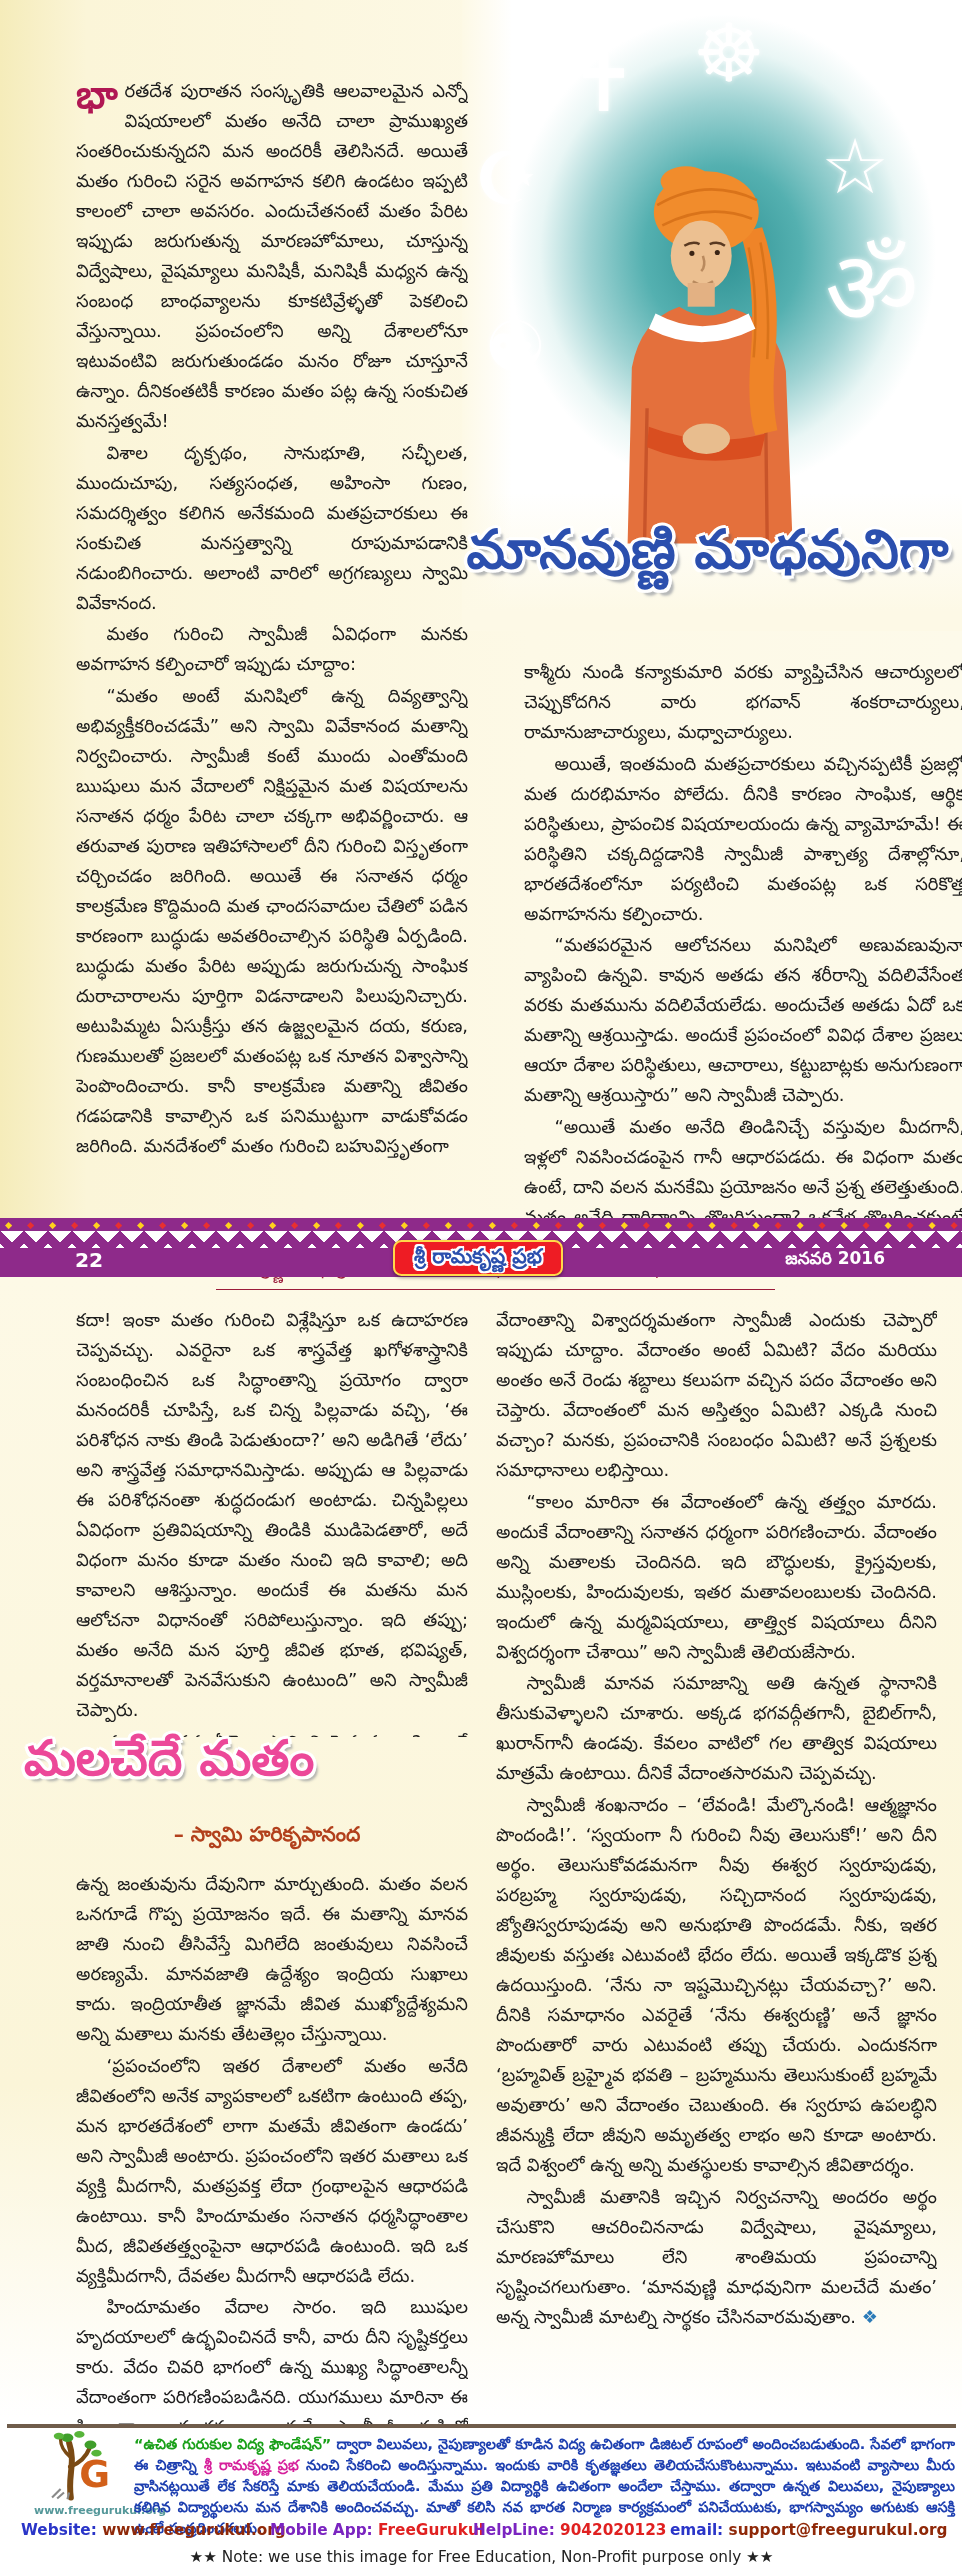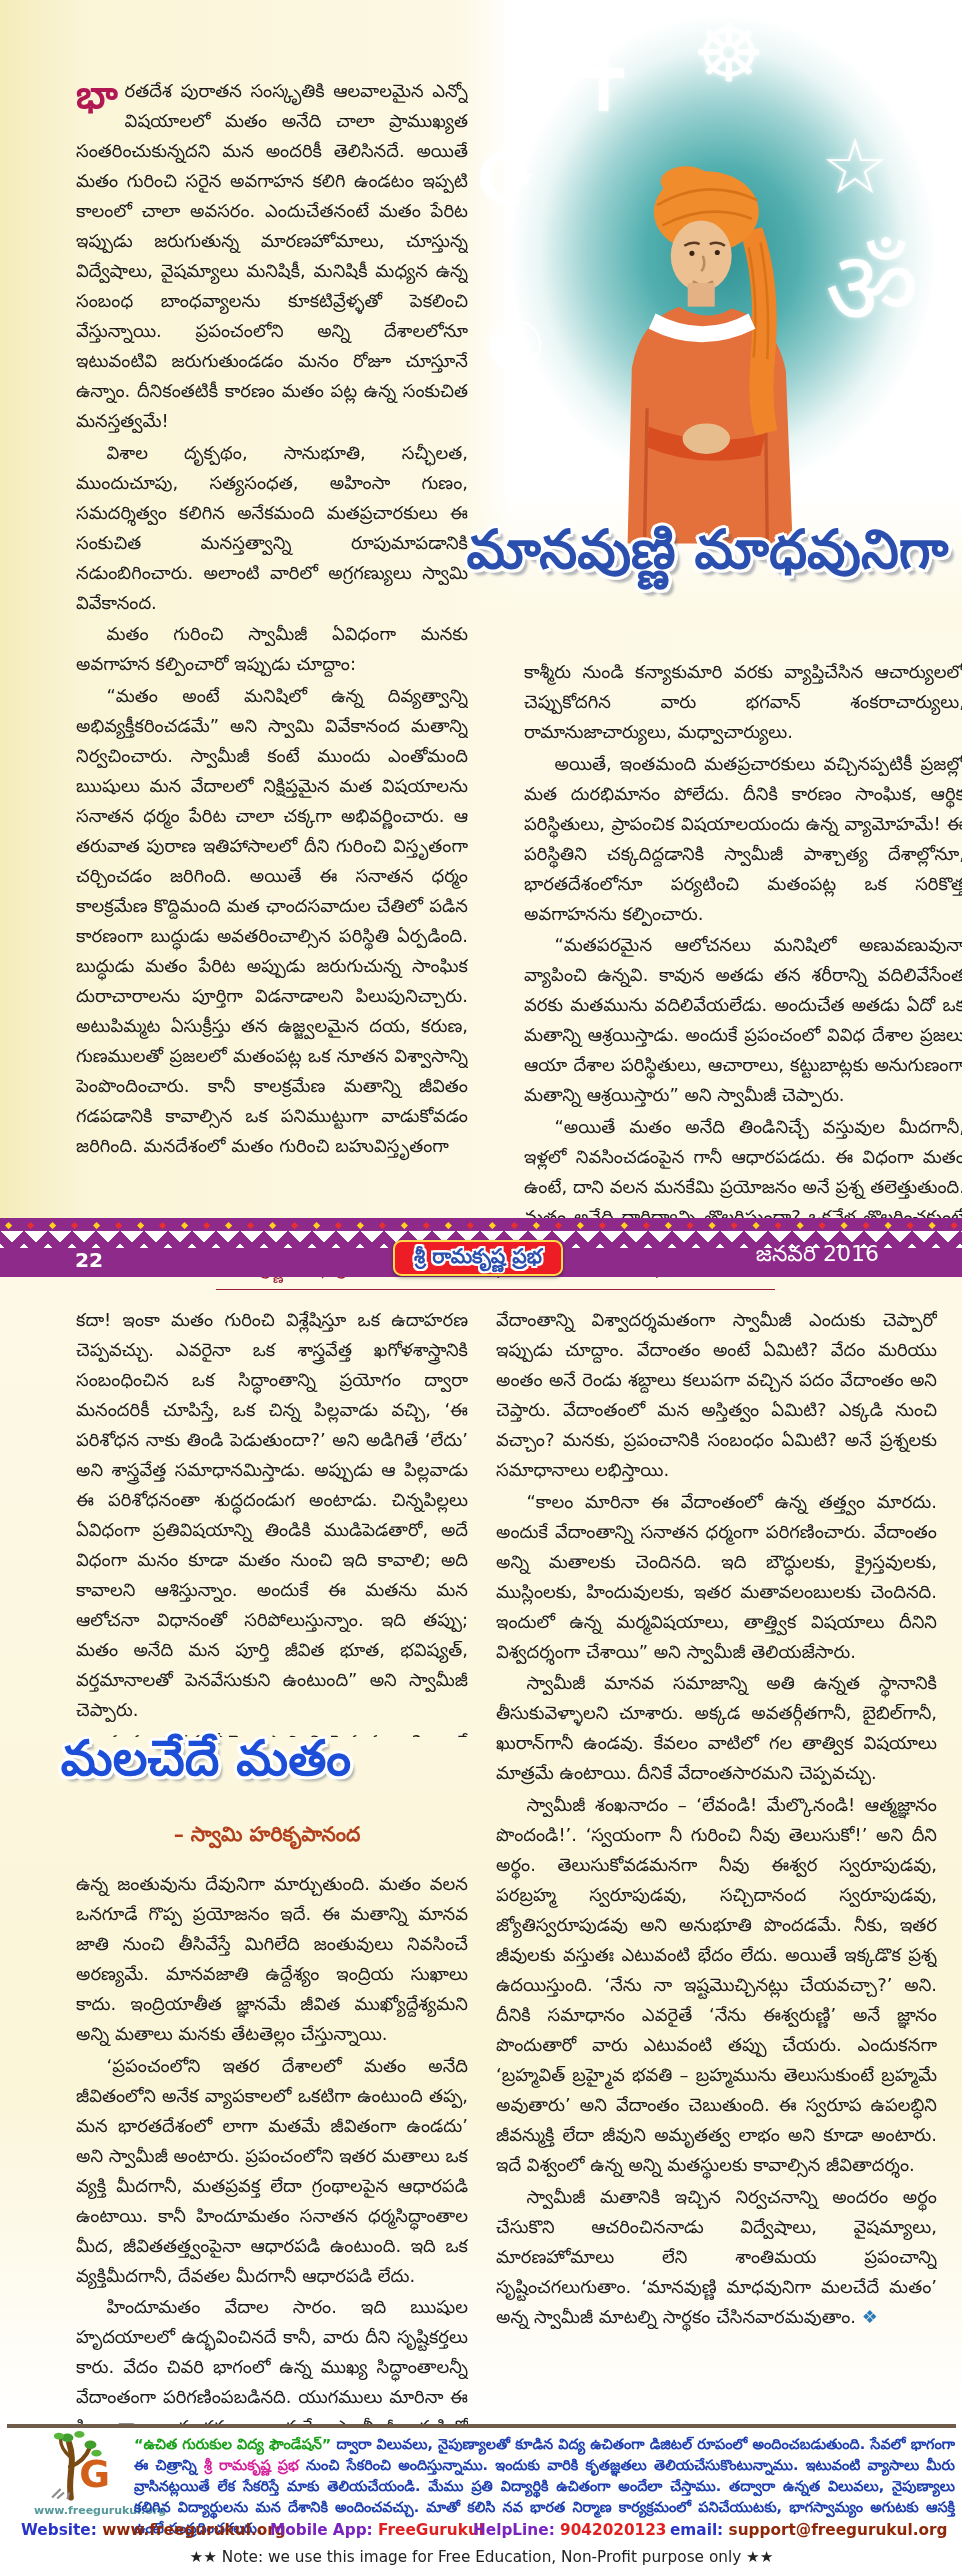--- a/index.html
+++ b/index.html
@@ -43,35 +43,35 @@
     justify-content:space-between;font-size:9.3px;line-height:12px;}
   .band-zig{position:absolute;left:0;top:12.7px;width:100%;height:17px;
     background-color:#8e2a8a;
     background-image:
       linear-gradient(135deg,#ffffff 25%,transparent 25%),
       linear-gradient(225deg,#ffffff 25%,transparent 25%),
       linear-gradient(45deg,#ffffff 25%,transparent 25%),
       linear-gradient(315deg,#ffffff 25%,transparent 25%);
     background-position:12px 0,12px 0,0 0,0 0;background-size:24px 24px;}
   .band-page{position:absolute;left:75px;bottom:5.1px;color:#ffffff;font-size:20.3px;font-weight:bold;}
-  .band-date{position:absolute;right:84px;bottom:5.1px;color:#ffffff;font-size:22px;font-weight:normal;}
+  .band-date{position:absolute;right:78px;bottom:5.1px;color:#ffffff;font-size:17px;font-weight:bold;}
   .band-badge{position:absolute;left:393px;top:22px;width:166px;height:32px;
     background:#ee1c24;border:2.5px solid #ffd94a;border-radius:8.5px;
     display:flex;align-items:center;justify-content:center;
     box-shadow:0 1.7px 3.4px rgba(0,0,0,.35);}
   .band-badge span{font-size:20.3px;font-weight:bold;color:#2b4fae;
     text-shadow:-1.7px -1.7px 0 #fff,1.7px -1.7px 0 #fff,-1.7px 1.7px 0 #fff,1.7px 1.7px 0 #fff,
       -1.7px 0 0 #fff,1.7px 0 0 #fff,0 -1.7px 0 #fff,0 1.7px 0 #fff;}
   
   .clipline{left:216px;top:1266px;width:559px;height:23px;overflow:hidden;
     border-bottom:1.7px solid #9b1b3a;z-index:1;}
   .clipline span{font-size:18px;color:#9b1b3a;white-space:nowrap;}
   
-  .sec-title{left:24px;top:1733px;width:364px;text-align:center;
-    font-size:49px;font-weight:bold;color:#1d4ed8;line-height:1.05;
+  .sec-title{left:24px;top:1733px;width:364px;text-align:left;
+    font-size:49px;font-weight:bold;color:#ec4899;line-height:1.05;
     text-shadow:-2.5px -2.5px 0 #fff,2.5px -2.5px 0 #fff,-2.5px 2.5px 0 #fff,2.5px 2.5px 0 #fff,
       -3.4px 0 0 #fff,3.4px 0 0 #fff,0 -3.4px 0 #fff,0 3.4px 0 #fff,4.2px 5.1px 2.5px rgba(70,80,105,.4);}
   .sec-byline{left:123px;top:1822px;width:288px;text-align:center;
     font-size:20.3px;font-weight:bold;color:#b2401c;}
   .endmark{color:#2a7ab8;font-weight:bold;}
   
   .foot-rule{left:6.8px;top:2424px;width:949px;height:4.2px;background:#6f5c4b;}
   .logo{left:34px;top:2431px;width:100px;text-align:center;}
   .logo-url{font-size:11px;color:#55989a;font-weight:bold;margin-top:0;}
   .about{left:134px;top:2434px;width:821px;font-size:14.4px;line-height:21px;
@@ -202,21 +202,21 @@
 
 <div class="abs col colL2b">
   <p class="noindent">ఉన్న జంతువును దేవునిగా మార్చుతుంది. మతం వలన ఒనగూడే గొప్ప ప్రయోజనం ఇదే. ఈ మతాన్ని మానవ జాతి నుంచి తీసివేస్తే మిగిలేది జంతువులు నివసించే అరణ్యమే. మానవజాతి ఉద్దేశ్యం ఇంద్రియ సుఖాలు కాదు. ఇంద్రియాతీత జ్ఞానమే జీవిత ముఖ్యోద్దేశ్యమని అన్ని మతాలు మనకు తేటతెల్లం చేస్తున్నాయి.</p>
   <p>‘ప్రపంచంలోని ఇతర దేశాలలో మతం అనేది జీవితంలోని అనేక వ్యాపకాలలో ఒకటిగా ఉంటుంది తప్ప, మన భారతదేశంలో లాగా మతమే జీవితంగా ఉండదు’ అని స్వామీజీ అంటారు. ప్రపంచంలోని ఇతర మతాలు ఒక వ్యక్తి మీదగానీ, మతప్రవక్త లేదా గ్రంథాలపైన ఆధారపడి ఉంటాయి. కానీ హిందూమతం సనాతన ధర్మసిద్ధాంతాల మీద, జీవితతత్త్వంపైనా ఆధారపడి ఉంటుంది. ఇది ఒక వ్యక్తిమీదగానీ, దేవతల మీదగానీ ఆధారపడి లేదు.</p>
   <p>హిందూమతం వేదాల సారం. ఇది ఋషుల హృదయాలలో ఉద్భవించినదే కానీ, వారు దీని సృష్టికర్తలు కారు. వేదం చివరి భాగంలో ఉన్న ముఖ్య సిద్ధాంతాలన్నీ వేదాంతంగా పరిగణింపబడినది. యుగములు మారినా ఈ సిద్ధాంతాలు మారవు. అందుకే స్వామీజీ దృష్టిలో వేదాంతమే విశ్వాదర్శమతం.</p>
 </div>
 
 <div class="abs col colR2">
   <p class="noindent">వేదాంతాన్ని విశ్వాదర్శమతంగా స్వామీజీ ఎందుకు చెప్పారో ఇప్పుడు చూద్దాం. వేదాంతం అంటే ఏమిటి? వేదం మరియు అంతం అనే రెండు శబ్దాలు కలుపగా వచ్చిన పదం వేదాంతం అని చెప్తారు. వేదాంతంలో మన అస్తిత్వం ఏమిటి? ఎక్కడి నుంచి వచ్చాం? మనకు, ప్రపంచానికి సంబంధం ఏమిటి? అనే ప్రశ్నలకు సమాధానాలు లభిస్తాయి.</p>
   <p>“కాలం మారినా ఈ వేదాంతంలో ఉన్న తత్త్వం మారదు. అందుకే వేదాంతాన్ని సనాతన ధర్మంగా పరిగణించారు. వేదాంతం అన్ని మతాలకు చెందినది. ఇది బౌద్ధులకు, క్రైస్తవులకు, ముస్లింలకు, హిందువులకు, ఇతర మతావలంబులకు చెందినది. ఇందులో ఉన్న మర్మవిషయాలు, తాత్త్విక విషయాలు దీనిని విశ్వదర్శంగా చేశాయి” అని స్వామీజీ తెలియజేసారు.</p>
-  <p>స్వామీజీ మానవ సమాజాన్ని అతి ఉన్నత స్థానానికి తీసుకువెళ్ళాలని చూశారు. అక్కడ అవతర్గీతగానీ, బైబిల్‌గానీ, ఖురాన్‌గానీ ఉండవు. కేవలం వాటిలో గల తాత్విక విషయాలు మాత్రమే ఉంటాయి. దీనికే వేదాంతసారమని చెప్పవచ్చు.</p>
+  <p>స్వామీజీ మానవ సమాజాన్ని అతి ఉన్నత స్థానానికి తీసుకువెళ్ళాలని చూశారు. అక్కడ భగవద్గీతగానీ, బైబిల్‌గానీ, ఖురాన్‌గానీ ఉండవు. కేవలం వాటిలో గల తాత్విక విషయాలు మాత్రమే ఉంటాయి. దీనికే వేదాంతసారమని చెప్పవచ్చు.</p>
   <p>స్వామీజీ శంఖనాదం – ‘లేవండి! మేల్కొనండి! ఆత్మజ్ఞానం పొందండి!’. ‘స్వయంగా నీ గురించి నీవు తెలుసుకో!’ అని దీని అర్థం. తెలుసుకోవడమనగా నీవు ఈశ్వర స్వరూపుడవు, పరబ్రహ్మ స్వరూపుడవు, సచ్చిదానంద స్వరూపుడవు, జ్యోతిస్వరూపుడవు అని అనుభూతి పొందడమే. నీకు, ఇతర జీవులకు వస్తుతః ఎటువంటి భేదం లేదు. అయితే ఇక్కడొక ప్రశ్న ఉదయిస్తుంది. ‘నేను నా ఇష్టమొచ్చినట్లు చేయవచ్చా?’ అని. దీనికి సమాధానం ఎవరైతే ‘నేను ఈశ్వరుణ్ణి’ అనే జ్ఞానం పొందుతారో వారు ఎటువంటి తప్పు చేయరు. ఎందుకనగా ‘బ్రహ్మవిత్ బ్రహ్మైవ భవతి – బ్రహ్మమును తెలుసుకుంటే బ్రహ్మమే అవుతారు’ అని వేదాంతం చెబుతుంది. ఈ స్వరూప ఉపలబ్ధిని జీవన్ముక్తి లేదా జీవుని అమృతత్వ లాభం అని కూడా అంటారు. ఇదే విశ్వంలో ఉన్న అన్ని మతస్థులకు కావాల్సిన జీవితాదర్శం.</p>
   <p><span>స్వామీజీ మతానికి ఇచ్చిన నిర్వచనాన్ని అందరం అర్థం చేసుకొని ఆచరించిననాడు విద్వేషాలు, వైషమ్యాలు, మారణహోమాలు లేని శాంతిమయ ప్రపంచాన్ని సృష్టించగలుగుతాం. ‘మానవుణ్ణి మాధవునిగా మలచేదే మతం’ అన్న స్వామీజీ మాటల్ని సార్థకం చేసినవారమవుతాం. </span><span class="endmark">❖</span></p>
 </div>
 
 <div class="abs foot-rule"></div>
 
 <div class="abs logo">
   <svg viewBox="0 0 100 82" width="95" height="70">
     <path d="M34 78 C30 52 40 38 32 14" stroke="#7a4a14" stroke-width="7" fill="none" stroke-linecap="round"></path>
     <path d="M33 42 C44 38 52 30 56 20" stroke="#7a4a14" stroke-width="5" fill="none" stroke-linecap="round"></path>

